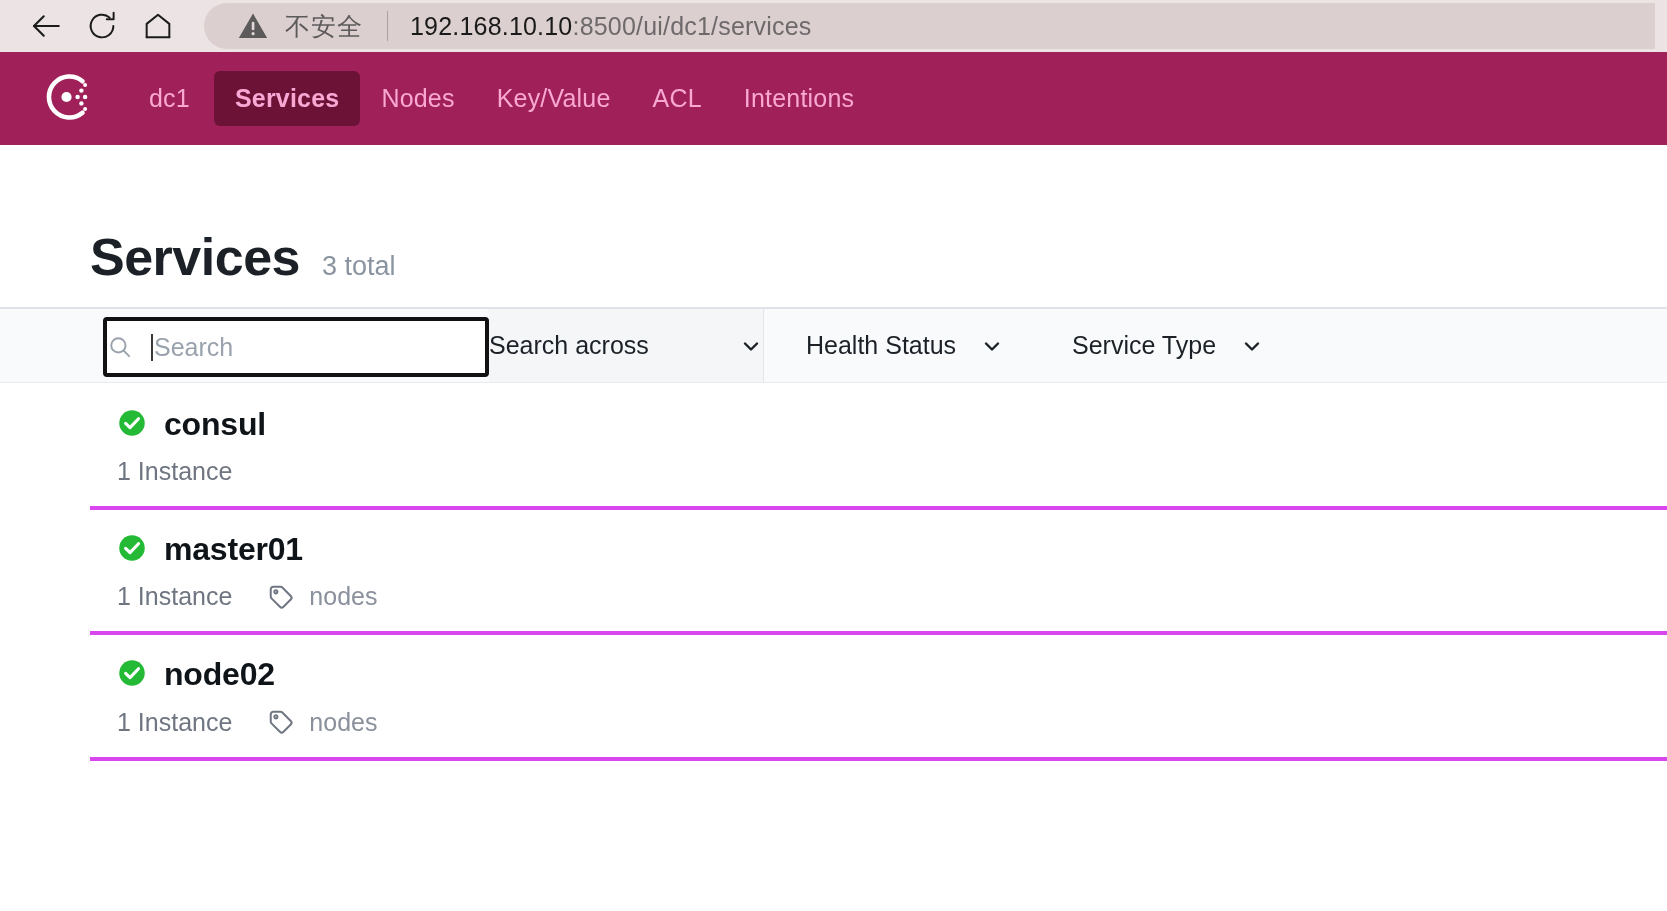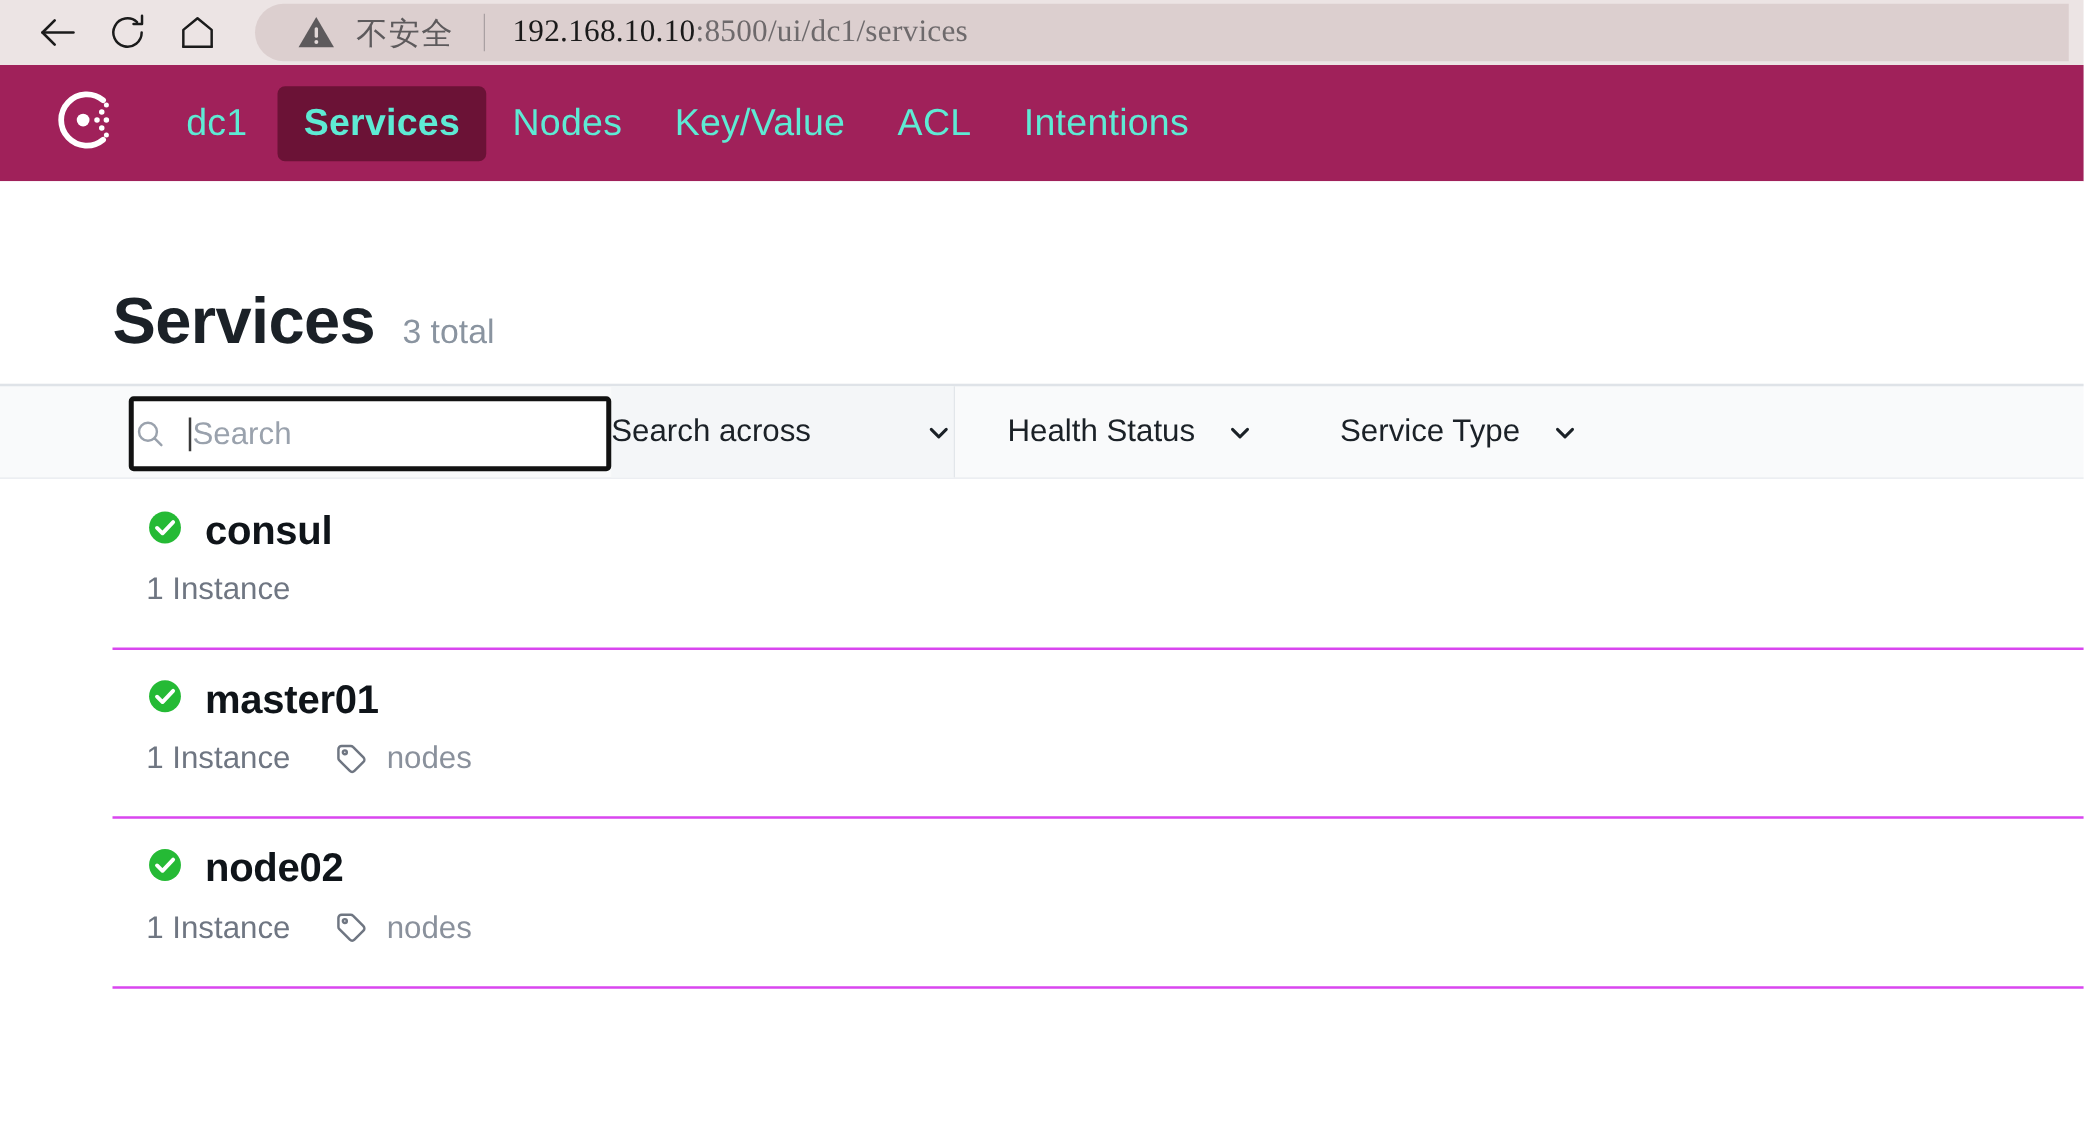--- a/index.html
+++ b/index.html
@@ -56,38 +56,37 @@
     height: 30px;
     background: #a9a0a2;
     margin: 0 22px 0 24px;
     flex: 0 0 auto;
   }
   .url-text {
     font-size: 25px;
     color: #1a1a1a;
     white-space: nowrap;
     letter-spacing: 0.2px;
-    font-family: Liberation Serif, serif;
   }
   .url-text .dim { color: #6e6a6c; }
 
   
   .consul-nav {
     height: 93px;
     background: #a0215a;
     display: flex;
     align-items: center;
     padding-left: 42px;
     gap: 0;
   }
   .consul-logo { flex: 0 0 auto; margin-right: 35px; display:block; }
   .nav-items { display: flex; align-items: center; gap: 0; }
   .nav-item {
-    font-size: 30px;
-    color: #5eead4;
+    font-size: 25px;
+    color: #f9a8d4;
     padding: 13px 21px;
     border-radius: 6px;
     white-space: nowrap;
     text-decoration: none;
     letter-spacing: 0.2px;
   }
   .nav-item.dc { padding-left: 16px; padding-right: 16px; margin-right: 8px; }
   .nav-item.active {
     background: #6b1236;
     font-weight: bold;
@@ -185,22 +184,22 @@
     gap: 24px;
   }
   .filter-cell.health { left: 806px; }
   .filter-cell.stype { left: 1072px; }
 
   
   .service-list { padding: 0; }
   .service-row {
     margin-left: 90px;
     margin-right: 0;
-    padding: 22px 0 32px 0;
-    border-bottom: 2px solid #d946ef;
+    padding: 22px 0 20px 0;
+    border-bottom: 4px solid #d946ef;
   }
   .service-row:first-child { padding-top: 24px; }
   .service-name-line {
     display: flex;
     align-items: center;
     gap: 17px;
     padding-left: 27px;
   }
   .health-dot { flex: 0 0 auto; display: block; }
   .service-name {

